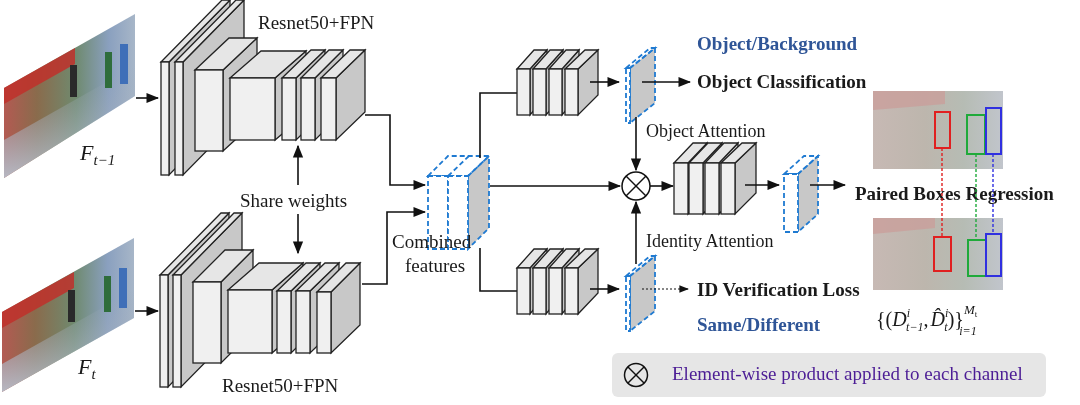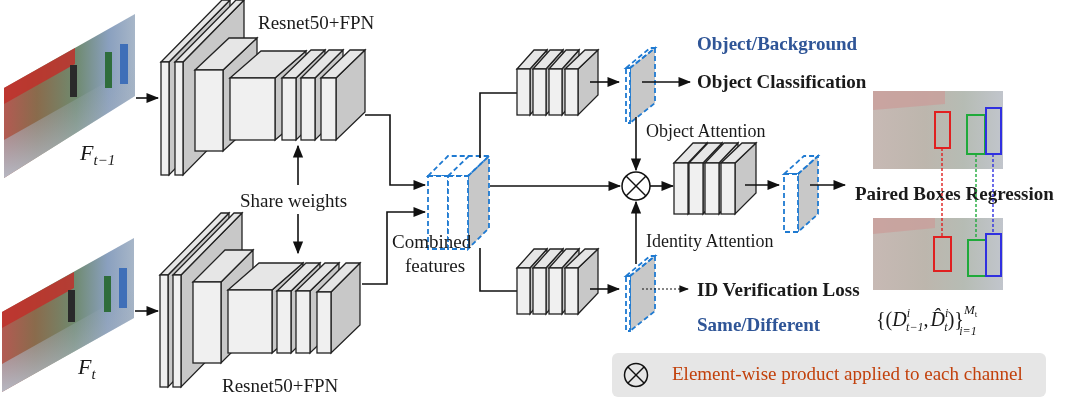--- a/index.html
+++ b/index.html
@@ -11,21 +11,21 @@
   .lbl-blue { fill: #2f5597; font-weight: bold; }
   .face-front { fill: #f0f0f0; stroke: #222; stroke-width: 1.3; }
   .face-side { fill: #c8c8c8; stroke: #222; stroke-width: 1.3; }
   .face-top { fill: #e6e6e6; stroke: #222; stroke-width: 1.3; }
   .dash { fill: none; stroke: #1f7ad1; stroke-width: 1.8; stroke-dasharray: 5 3; }
   .dash-side { fill: #c8c8c8; stroke: #1f7ad1; stroke-width: 1.8; stroke-dasharray: 5 3; }
   .dash-front { fill: #ffffff; stroke: #1f7ad1; stroke-width: 1.8; stroke-dasharray: 5 3; }
   .line { fill: none; stroke: #111; stroke-width: 1.6; }
   .legend-box { position: absolute; left: 612px; top: 353px; width: 434px; height: 44px;
                 background: #e6e6e6; border-radius: 6px; }
-  .legend-text { position: absolute; left: 60px; top: 10px; font-size: 19px; color: #c2410c;
+  .legend-text { position: absolute; left: 60px; top: 10px; font-size: 19px; color: #4c1d95;
                  font-family: "Liberation Serif", "DejaVu Serif", serif; white-space: nowrap; }
   .legend-otimes { position: absolute; left: 11px; top: 9px; width: 26px; height: 26px; }
 </style>
 </head>
 <body>
 
 <svg width="1080" height="405" viewBox="0 0 1080 405">
   <defs>
     <marker id="arr" viewBox="0 0 10 10" refX="9" refY="5" markerWidth="8" markerHeight="8" orient="auto-start-reverse">
       <path d="M0,1 L10,5 L0,9 z" fill="#111"></path>

